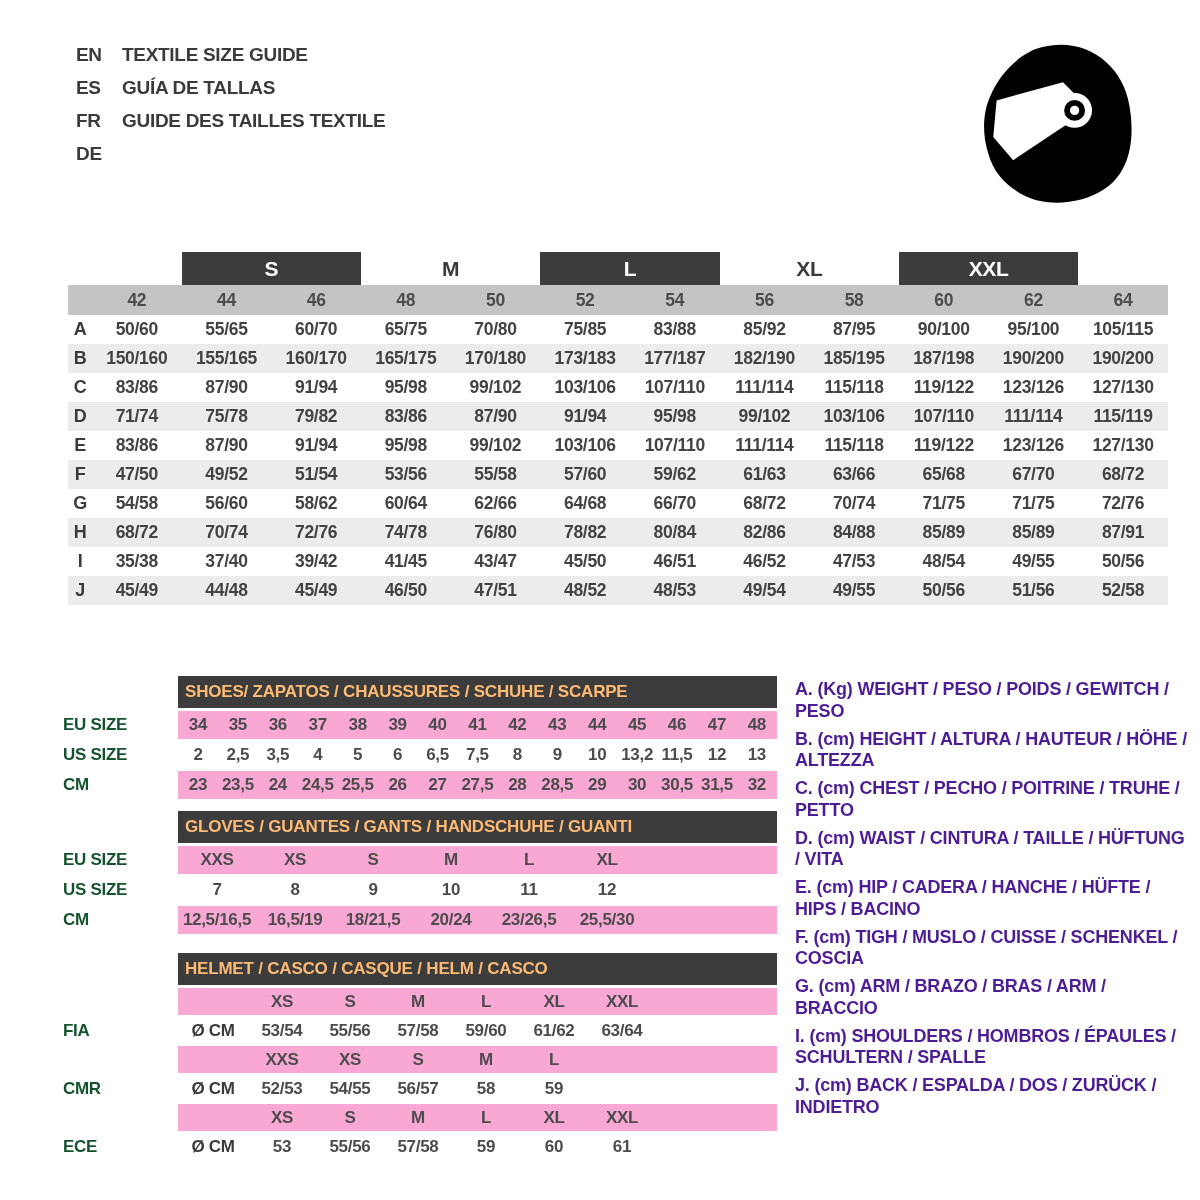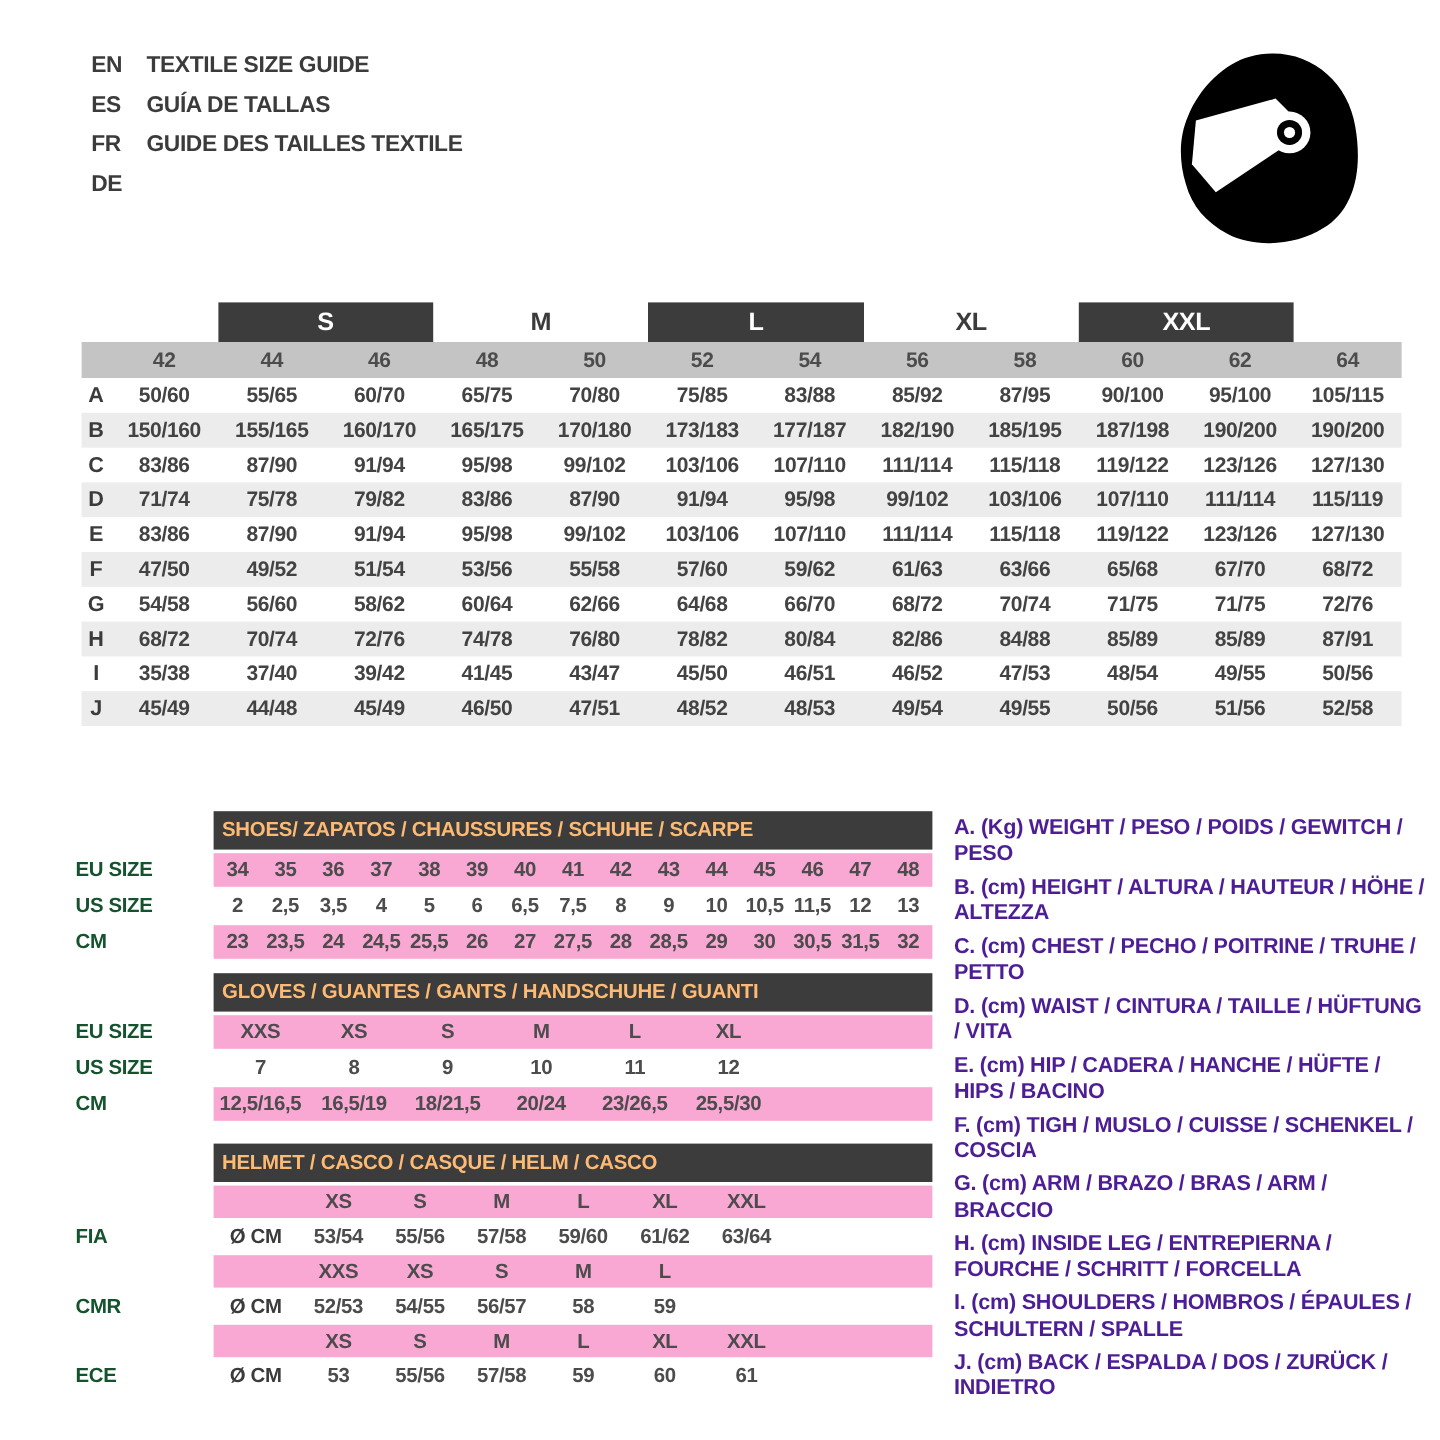--- a/index.html
+++ b/index.html
@@ -299,21 +299,21 @@
               <div class="cell">2,5</div>
               <div class="cell">3,5</div>
               <div class="cell">4</div>
               <div class="cell">5</div>
               <div class="cell">6</div>
               <div class="cell">6,5</div>
               <div class="cell">7,5</div>
               <div class="cell">8</div>
               <div class="cell">9</div>
               <div class="cell">10</div>
-              <div class="cell">10,5</div>
+              <div class="cell">13,2</div>
               <div class="cell">11,5</div>
               <div class="cell">12</div>
               <div class="cell">13</div>
             </div>
           </div>
           <div class="srow">
             <div class="rlabel">CM</div>
             <div class="rdata scols stripe">
               <div class="cell">23</div>
               <div class="cell">23,5</div>
@@ -452,18 +452,17 @@
   </div>
 
   <div class="legend">
       <div class="legend-item">A. (Kg) WEIGHT / PESO / POIDS / GEWITCH / PESO</div>
       <div class="legend-item">B. (cm) HEIGHT / ALTURA / HAUTEUR / HÖHE / ALTEZZA</div>
       <div class="legend-item">C. (cm) CHEST / PECHO / POITRINE / TRUHE / PETTO</div>
       <div class="legend-item">D. (cm) WAIST / CINTURA / TAILLE / HÜFTUNG / VITA</div>
       <div class="legend-item">E. (cm) HIP / CADERA / HANCHE / HÜFTE / HIPS / BACINO</div>
       <div class="legend-item">F. (cm) TIGH / MUSLO / CUISSE / SCHENKEL / COSCIA</div>
       <div class="legend-item">G. (cm) ARM / BRAZO / BRAS / ARM / BRACCIO</div>
-      <div class="legend-item">H. (cm) INSIDE LEG / ENTREPIERNA / FOURCHE / SCHRITT / FORCELLA</div>
       <div class="legend-item">I. (cm) SHOULDERS / HOMBROS / ÉPAULES / SCHULTERN / SPALLE</div>
       <div class="legend-item">J. (cm) BACK / ESPALDA / DOS / ZURÜCK / INDIETRO</div>
     </div>
 
 </div>
 
 </body></html>

